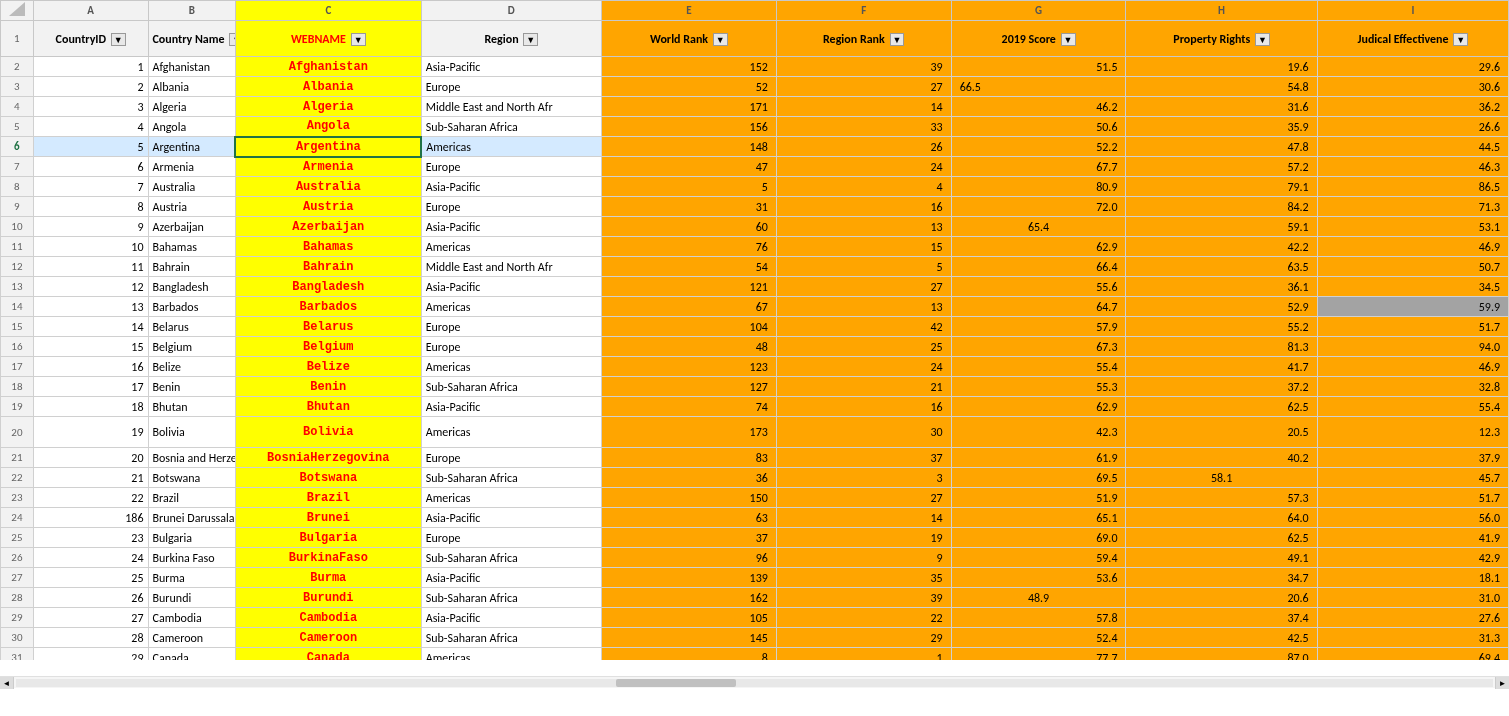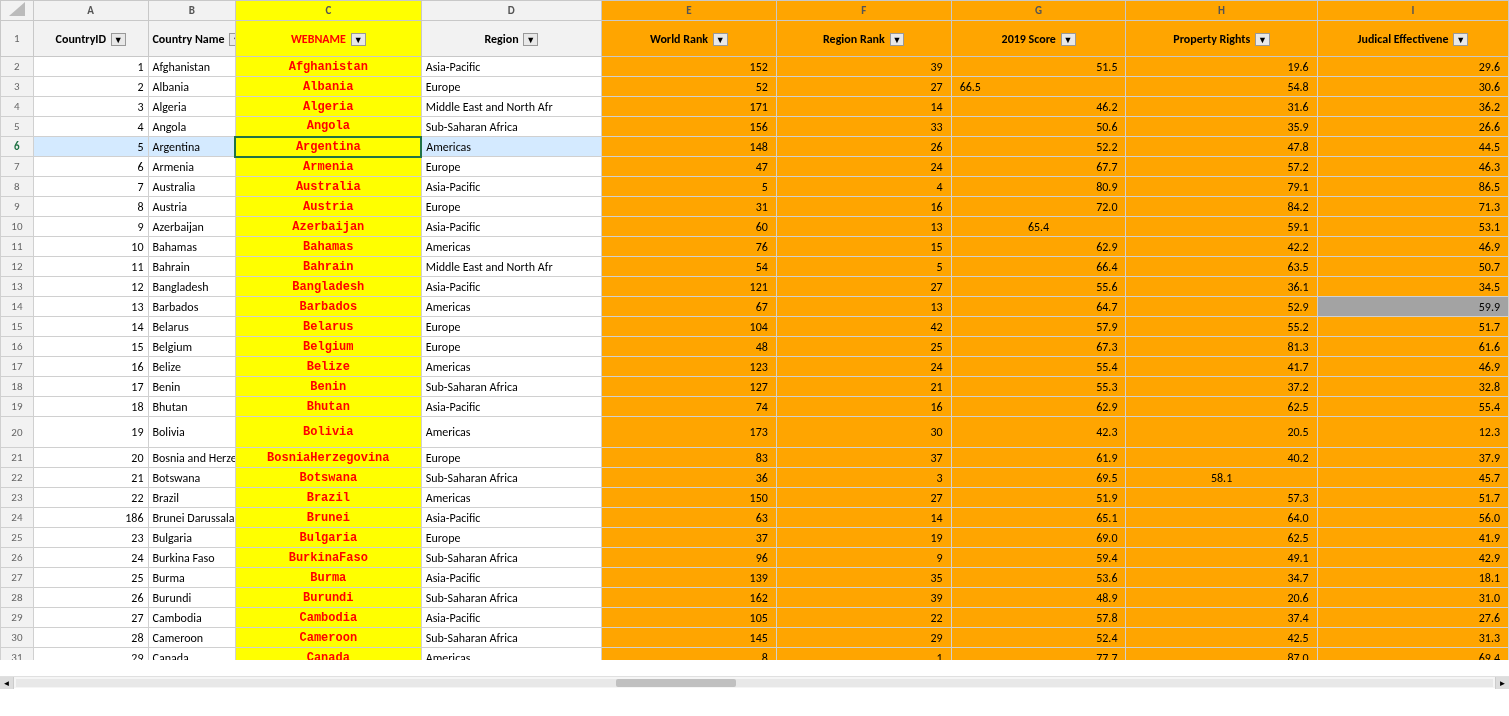--- a/index.html
+++ b/index.html
@@ -248,21 +248,21 @@
           <tr style="height: 20px;">
             <td style="width: 30px; border: 1px solid rgb(208, 208, 208); background: rgb(242, 242, 242); text-align: center; font-size: 11px; color: rgb(102, 102, 102); font-weight: normal;">16</td>
             <td style="width: 105px; border: 1px solid rgb(208, 208, 208); background: rgb(255, 255, 255); text-align: right; font-size: 12px; padding: 1px 4px;">15</td>
             <td style="width: 80px; border: 1px solid rgb(208, 208, 208); background: rgb(255, 255, 255); font-size: 12px; padding: 1px 4px; overflow: hidden; white-space: nowrap;">Belgium</td>
             <td style="width: 170px; border: 1px solid rgb(208, 208, 208); background: rgb(255, 255, 0); text-align: center; font-size: 12px; font-weight: bold; color: rgb(255, 0, 0); font-family: &quot;Courier New&quot;, monospace; padding: 1px 4px; overflow: hidden; white-space: nowrap;">Belgium</td>
             <td style="width: 165px; border: 1px solid rgb(208, 208, 208); background: rgb(255, 255, 255); font-size: 12px; padding: 1px 4px; overflow: hidden; white-space: nowrap;">Europe</td>
             <td style="width: 160px; border: 1px solid rgb(208, 208, 208); background: rgb(255, 165, 0); text-align: right; font-size: 12px; padding: 1px 8px;">48</td>
             <td style="width: 160px; border: 1px solid rgb(208, 208, 208); background: rgb(255, 165, 0); text-align: right; font-size: 12px; padding: 1px 8px;">25</td>
             <td style="width: 160px; border: 1px solid rgb(208, 208, 208); background: rgb(255, 165, 0); text-align: right; font-size: 12px; padding: 1px 8px;">67.3</td>
             <td style="width: 175px; border: 1px solid rgb(208, 208, 208); background: rgb(255, 165, 0); text-align: right; font-size: 12px; padding: 1px 8px;">81.3</td>
-            <td style="width: 175px; border: 1px solid rgb(208, 208, 208); background: rgb(255, 165, 0); text-align: right; font-size: 12px; padding: 1px 8px;">61.6</td>
+            <td style="width: 175px; border: 1px solid rgb(208, 208, 208); background: rgb(255, 165, 0); text-align: right; font-size: 12px; padding: 1px 8px;">94.0</td>
           </tr>
           <tr style="height: 20px;">
             <td style="width: 30px; border: 1px solid rgb(208, 208, 208); background: rgb(242, 242, 242); text-align: center; font-size: 11px; color: rgb(102, 102, 102); font-weight: normal;">17</td>
             <td style="width: 105px; border: 1px solid rgb(208, 208, 208); background: rgb(255, 255, 255); text-align: right; font-size: 12px; padding: 1px 4px;">16</td>
             <td style="width: 80px; border: 1px solid rgb(208, 208, 208); background: rgb(255, 255, 255); font-size: 12px; padding: 1px 4px; overflow: hidden; white-space: nowrap;">Belize</td>
             <td style="width: 170px; border: 1px solid rgb(208, 208, 208); background: rgb(255, 255, 0); text-align: center; font-size: 12px; font-weight: bold; color: rgb(255, 0, 0); font-family: &quot;Courier New&quot;, monospace; padding: 1px 4px; overflow: hidden; white-space: nowrap;">Belize</td>
             <td style="width: 165px; border: 1px solid rgb(208, 208, 208); background: rgb(255, 255, 255); font-size: 12px; padding: 1px 4px; overflow: hidden; white-space: nowrap;">Americas</td>
             <td style="width: 160px; border: 1px solid rgb(208, 208, 208); background: rgb(255, 165, 0); text-align: right; font-size: 12px; padding: 1px 8px;">123</td>
             <td style="width: 160px; border: 1px solid rgb(208, 208, 208); background: rgb(255, 165, 0); text-align: right; font-size: 12px; padding: 1px 8px;">24</td>
             <td style="width: 160px; border: 1px solid rgb(208, 208, 208); background: rgb(255, 165, 0); text-align: right; font-size: 12px; padding: 1px 8px;">55.4</td>
@@ -390,21 +390,21 @@
             <td style="width: 175px; border: 1px solid rgb(208, 208, 208); background: rgb(255, 165, 0); text-align: right; font-size: 12px; padding: 1px 8px;">18.1</td>
           </tr>
           <tr style="height: 20px;">
             <td style="width: 30px; border: 1px solid rgb(208, 208, 208); background: rgb(242, 242, 242); text-align: center; font-size: 11px; color: rgb(102, 102, 102); font-weight: normal;">28</td>
             <td style="width: 105px; border: 1px solid rgb(208, 208, 208); background: rgb(255, 255, 255); text-align: right; font-size: 12px; padding: 1px 4px;">26</td>
             <td style="width: 80px; border: 1px solid rgb(208, 208, 208); background: rgb(255, 255, 255); font-size: 12px; padding: 1px 4px; overflow: hidden; white-space: nowrap;">Burundi</td>
             <td style="width: 170px; border: 1px solid rgb(208, 208, 208); background: rgb(255, 255, 0); text-align: center; font-size: 12px; font-weight: bold; color: rgb(255, 0, 0); font-family: &quot;Courier New&quot;, monospace; padding: 1px 4px; overflow: hidden; white-space: nowrap;">Burundi</td>
             <td style="width: 165px; border: 1px solid rgb(208, 208, 208); background: rgb(255, 255, 255); font-size: 12px; padding: 1px 4px; overflow: hidden; white-space: nowrap;">Sub-Saharan Africa</td>
             <td style="width: 160px; border: 1px solid rgb(208, 208, 208); background: rgb(255, 165, 0); text-align: right; font-size: 12px; padding: 1px 8px;">162</td>
             <td style="width: 160px; border: 1px solid rgb(208, 208, 208); background: rgb(255, 165, 0); text-align: right; font-size: 12px; padding: 1px 8px;">39</td>
-            <td style="width: 160px; border: 1px solid rgb(208, 208, 208); background: rgb(255, 165, 0); text-align: right; font-size: 12px; padding: 1px 8px;">48.9</td>
+            <td style="width: 160px; border: 1px solid rgb(208, 208, 208); background: rgb(255, 165, 0); text-align: center; font-size: 12px; padding: 1px 8px;">48.9</td>
             <td style="width: 175px; border: 1px solid rgb(208, 208, 208); background: rgb(255, 165, 0); text-align: right; font-size: 12px; padding: 1px 8px;">20.6</td>
             <td style="width: 175px; border: 1px solid rgb(208, 208, 208); background: rgb(255, 165, 0); text-align: right; font-size: 12px; padding: 1px 8px;">31.0</td>
           </tr>
           <tr style="height: 20px;">
             <td style="width: 30px; border: 1px solid rgb(208, 208, 208); background: rgb(242, 242, 242); text-align: center; font-size: 11px; color: rgb(102, 102, 102); font-weight: normal;">29</td>
             <td style="width: 105px; border: 1px solid rgb(208, 208, 208); background: rgb(255, 255, 255); text-align: right; font-size: 12px; padding: 1px 4px;">27</td>
             <td style="width: 80px; border: 1px solid rgb(208, 208, 208); background: rgb(255, 255, 255); font-size: 12px; padding: 1px 4px; overflow: hidden; white-space: nowrap;">Cambodia</td>
             <td style="width: 170px; border: 1px solid rgb(208, 208, 208); background: rgb(255, 255, 0); text-align: center; font-size: 12px; font-weight: bold; color: rgb(255, 0, 0); font-family: &quot;Courier New&quot;, monospace; padding: 1px 4px; overflow: hidden; white-space: nowrap;">Cambodia</td>
             <td style="width: 165px; border: 1px solid rgb(208, 208, 208); background: rgb(255, 255, 255); font-size: 12px; padding: 1px 4px; overflow: hidden; white-space: nowrap;">Asia-Pacific</td>
             <td style="width: 160px; border: 1px solid rgb(208, 208, 208); background: rgb(255, 165, 0); text-align: right; font-size: 12px; padding: 1px 8px;">105</td>

